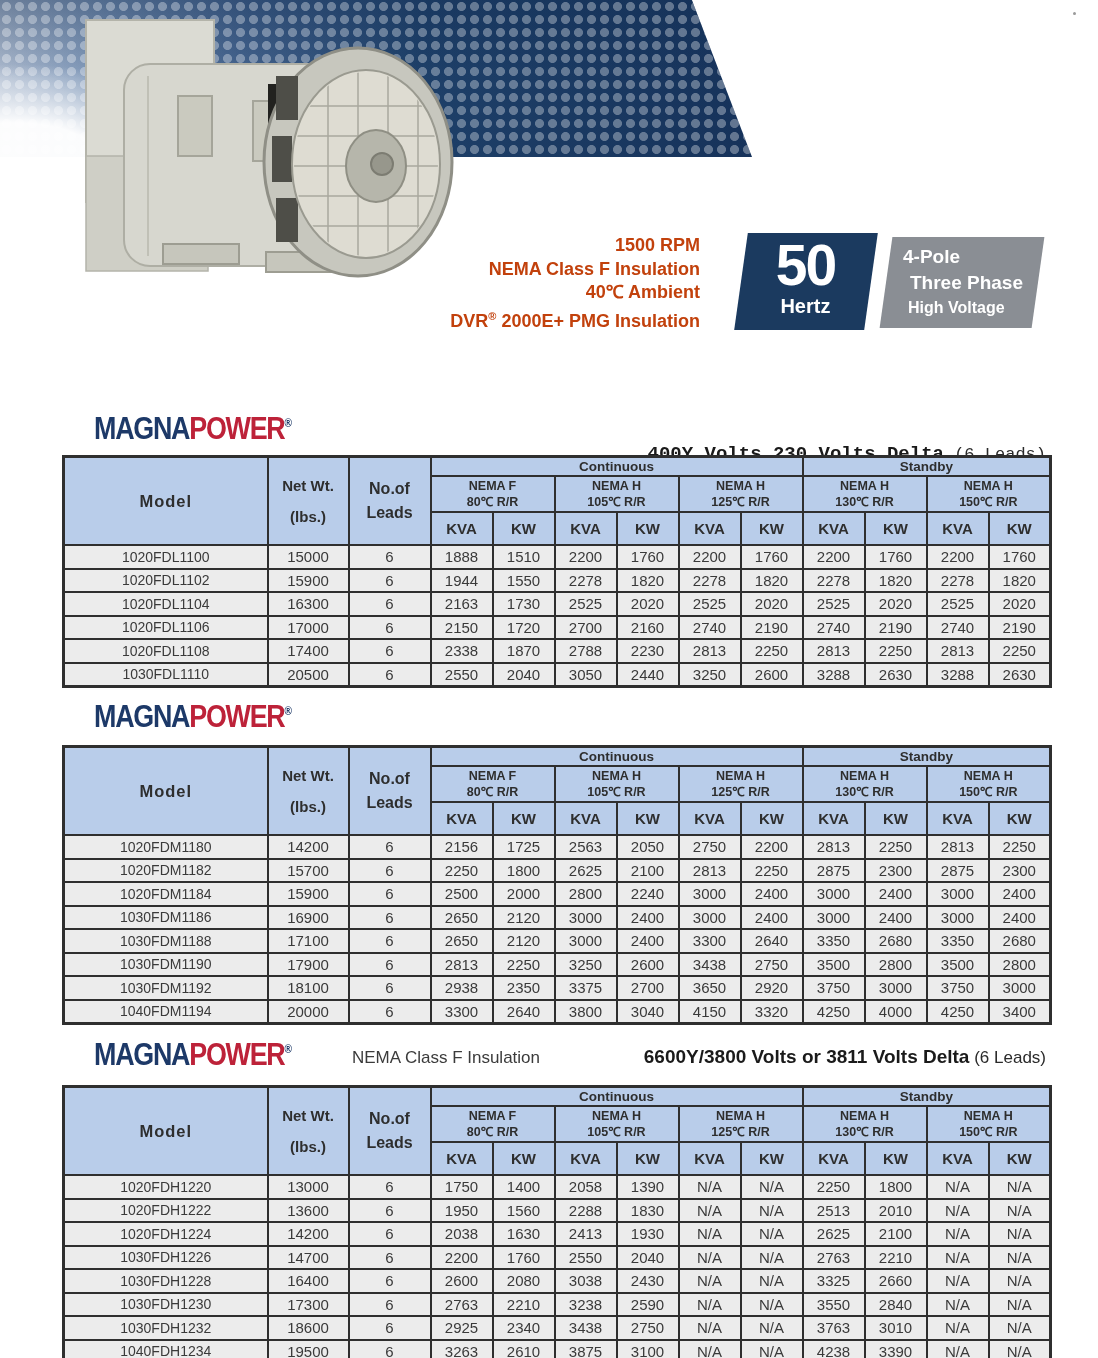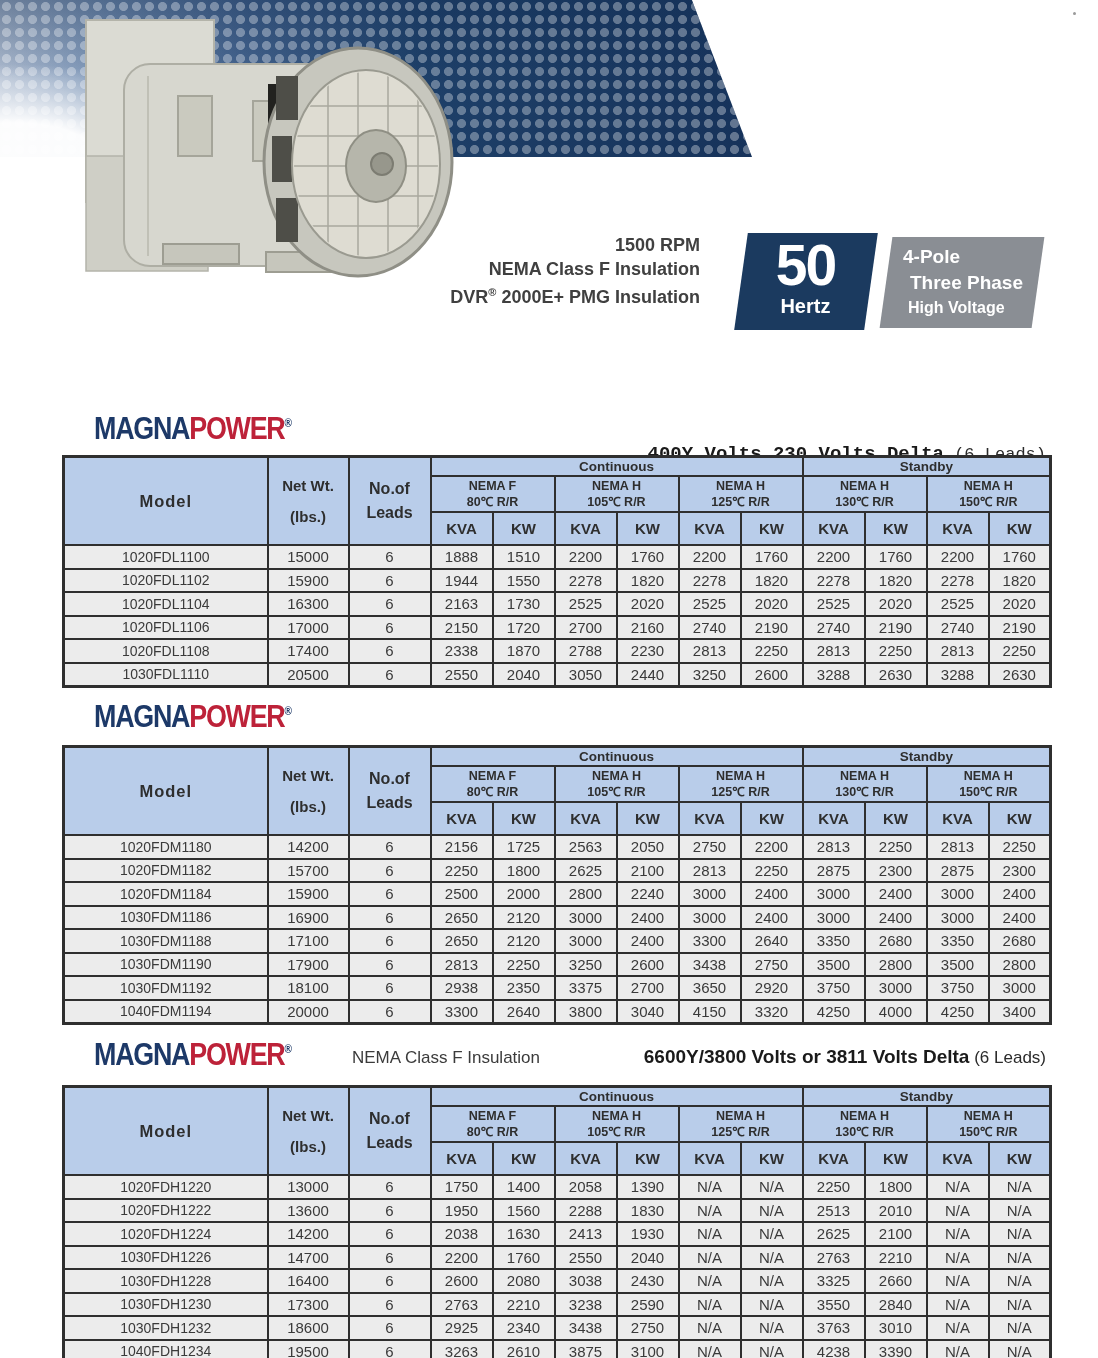--- a/index.html
+++ b/index.html
@@ -12,21 +12,21 @@
     background:
       radial-gradient(ellipse 300px 140px at 2% 105%, rgba(255,255,255,0.97) 30%, rgba(255,255,255,0) 72%),
       radial-gradient(circle, rgba(255,255,255,0.33) 4.1px, rgba(255,255,255,0) 4.9px),
       linear-gradient(to bottom, rgba(20,48,86,0.45) 0%, rgba(20,48,86,0) 50%),
       linear-gradient(100deg,#b6c2d4 0%,#8099ba 14%,#46658f 32%,#1e4069 55%,#16325a 100%);
     background-size:auto auto,13px 13px,auto auto,auto auto;}
   .generator{position:absolute;left:28px;top:6px;width:430px;height:272px;}
   .corner-dot{position:absolute;right:22px;top:12px;width:3px;height:3px;background:#9a9a9a;border-radius:50%;}
 
   .spec-block{position:absolute;left:0;top:234px;width:700px;text-align:right;
-    font-size:18px;font-weight:bold;color:#404040;line-height:23.6px;}
+    font-size:18px;font-weight:bold;color:#c2410c;line-height:23.6px;}
   .spec-block sup{font-size:11px;}
 
   .badge{position:absolute;transform:skewX(-8deg);}
   .badge-inner{transform:skewX(8deg);width:100%;height:100%;box-sizing:border-box;}
   .hertz-badge{left:741px;top:233px;width:130px;height:97px;background:#1b3a5f;}
   .hertz-badge .big{font-size:57px;font-weight:bold;color:#fff;text-align:center;line-height:56px;margin-top:4px;letter-spacing:-2px;}
   .hertz-badge .unit{font-size:20px;font-weight:bold;color:#fff;text-align:center;line-height:26px;}
   .pole-badge{left:886px;top:237px;width:152px;height:91px;background:#8a8e94;}
   .pole-badge .badge-inner{padding:7px 0 0 17px;color:#fff;font-weight:bold;}
   .pole-badge .l1{font-size:19px;line-height:26px;}
@@ -97,20 +97,21 @@
       <line x1="360" y1="64" x2="360" y2="252"></line>
         <line x1="390" y1="64" x2="390" y2="252"></line>
     </g>
     <ellipse cx="348" cy="160" rx="30" ry="36" fill="#b6b6ab" stroke="#8f8f84" stroke-width="2"></ellipse>
     <circle cx="354" cy="158" r="11" fill="#97978c" stroke="#7c7c72" stroke-width="2"></circle>
   </svg>
 
   <div class="spec-block">
     <div>1500 RPM</div>
     <div>NEMA Class F Insulation</div>
+    <div>40℃ Ambient</div>
     <div><span>DVR</span><sup>®</sup><span> 2000E+ PMG Insulation</span></div>
   </div>
 
   <div class="badge hertz-badge">
     <div class="badge-inner">
       <div class="big">50</div>
       <div class="unit">Hertz</div>
     </div>
   </div>
   <div class="badge pole-badge">

